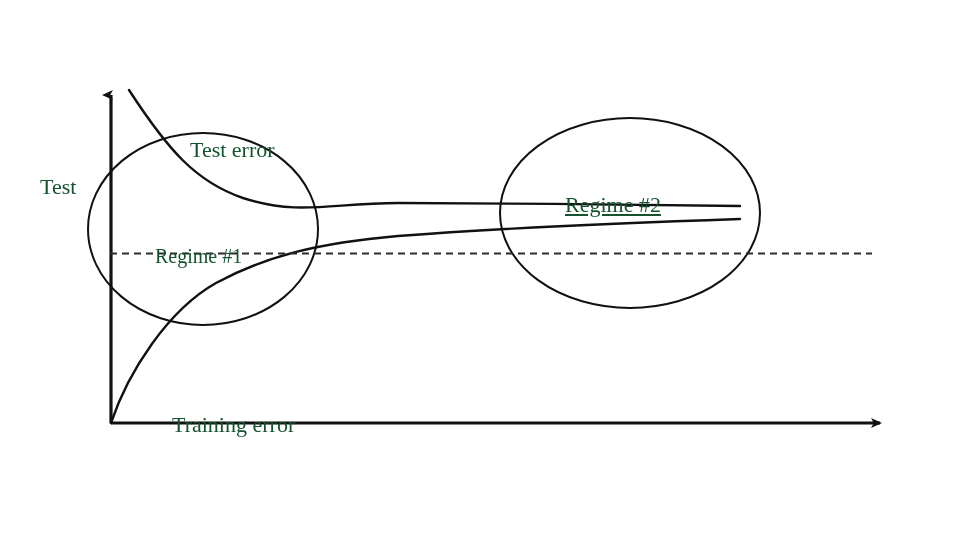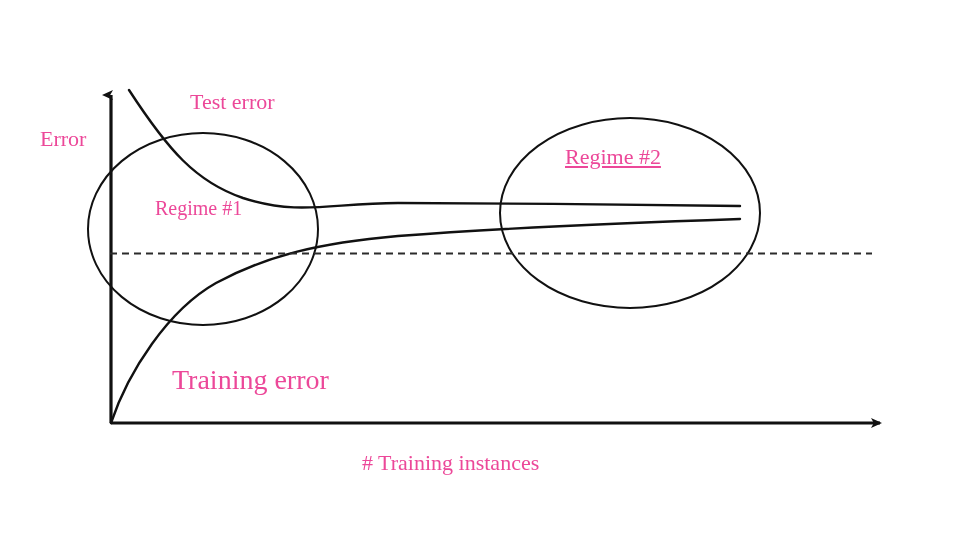--- a/index.html
+++ b/index.html
@@ -17,30 +17,31 @@
   }
   #figure-svg {
     position: absolute;
     left: 0;
     top: 0;
     width: 972px;
     height: 535px;
   }
   .lbl {
     position: absolute;
-    color: #ec4899;
+    color: #14532d;
     font-family: "Liberation Serif", "DejaVu Serif", serif;
     white-space: nowrap;
     line-height: 1;
+    margin-top: 48px;
   }
   .lbl-error        { left: 40px;  top: 128px; font-size: 22px; }
   .lbl-test-error   { left: 190px; top: 91px;  font-size: 22px; }
   .lbl-regime1      { left: 155px; top: 198px; font-size: 20px; }
   .lbl-regime2      { left: 565px; top: 146px; font-size: 22px; text-decoration: underline; }
-  .lbl-training-err { left: 172px; top: 366px; font-size: 28px; }
+  .lbl-training-err { left: 172px; top: 366px; font-size: 22px; }
   .lbl-xaxis        { left: 362px; top: 452px; font-size: 22px; }
   .lbl-acceptable   { left: 737px; top: 283px; font-size: 21px; }
   .eps {
     font-family: "DejaVu Serif", serif;
     font-style: normal;
     font-size: 20px;
   }
 </style>
 </head>
 <body>
@@ -67,21 +68,20 @@
 
     <path d="M129,90 C168,150 196,182 243,198 C300,216 330,203 398,203
              C500,203 650,205 740,206" fill="none" stroke="#111111" stroke-width="2.4" stroke-linecap="round"></path>
 
     <path d="M111,423 C128,372 168,310 216,283 C268,255 320,243 398,236
              C500,228 650,222 740,219" fill="none" stroke="#111111" stroke-width="2.4" stroke-linecap="round"></path>
 
     <line x1="110" y1="253.5" x2="872" y2="253.5" stroke="#2b2b2b" stroke-width="2.2" stroke-dasharray="7 5"></line>
   </svg>
 
-  <div class="lbl lbl-error">Error</div>
+  <div class="lbl lbl-error">Test</div>
   <div class="lbl lbl-test-error">Test error</div>
   <div class="lbl lbl-regime1">Regime #1</div>
   <div class="lbl lbl-regime2">Regime #2</div>
   <div class="lbl lbl-training-err">Training error</div>
-  <div class="lbl lbl-xaxis"># Training instances</div>
 
 
 </div>
 
 </body></html>

